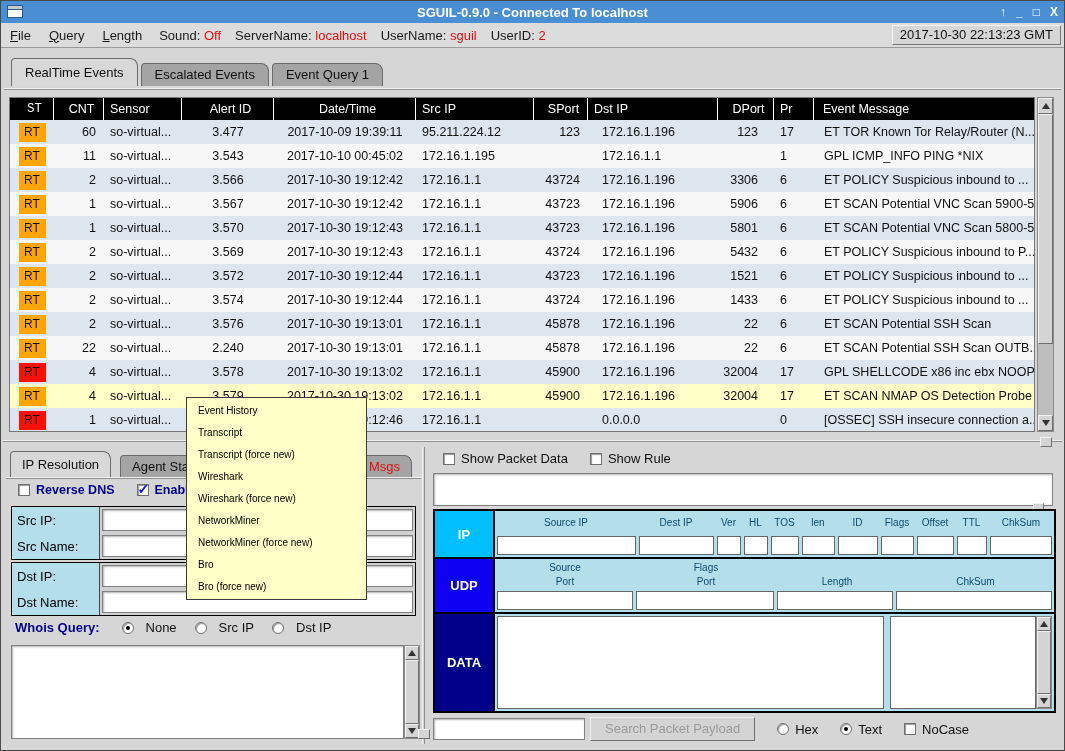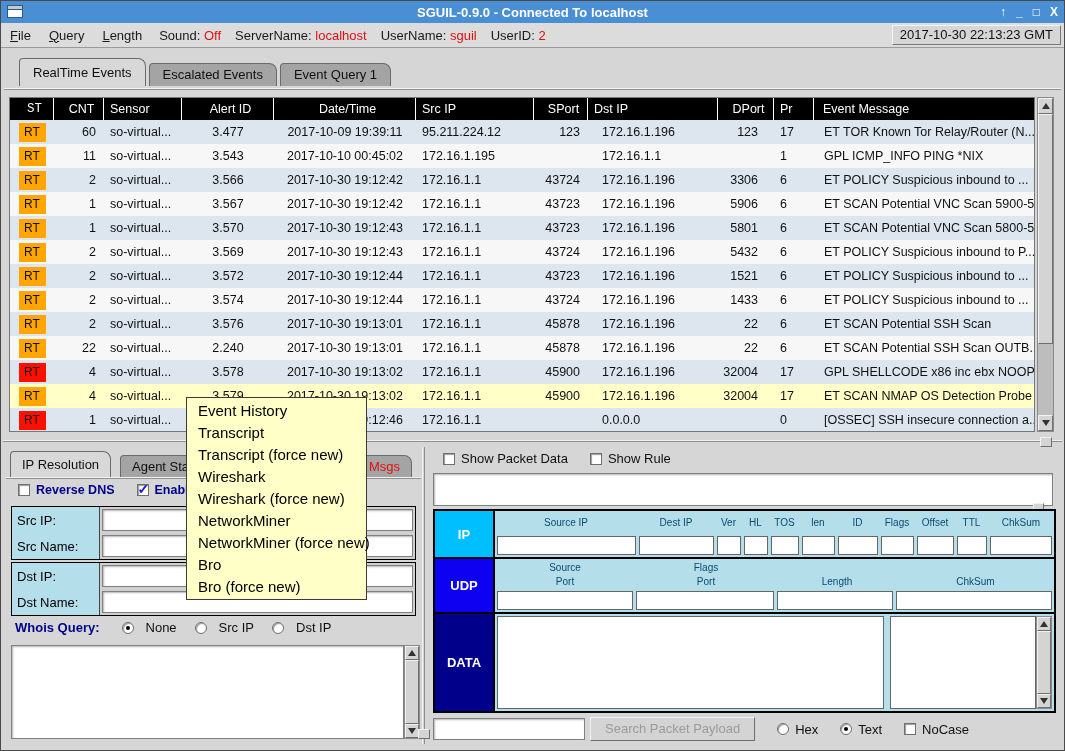--- a/index.html
+++ b/index.html
@@ -26,21 +26,21 @@
   .menu-item { padding:0 9px; color:#1a1a1a; }
   .menu-item::first-letter { text-decoration:underline; }
   .statusbits { display:flex; align-items:center; margin-left:8px; }
   .statusbit { margin-right:14px; color:#1a1a1a; white-space:nowrap; }
   .statusbit .val { color:#e01010; }
   .clockbox { position:absolute; right:3px; top:2px; height:20px; line-height:18px; padding:0 7px;
               background:#d6d6d6; border:1px solid; border-color:#f4f4f4 #777 #777 #f4f4f4;
               font-size:13px; color:#111; }
 
   
-  .tabbar { position:absolute; top:56px; left:18px; height:29px; display:flex; align-items:flex-end; }
+  .tabbar { position:absolute; top:56px; left:10px; height:29px; display:flex; align-items:flex-end; }
   .tab { height:23px; line-height:22px; padding:0 13px; margin-right:3px; background:#a4a4a4;
          border:1px solid #6b6b6b; border-bottom:none; border-radius:4px 8px 0 0;
          font-size:13px; color:#101010; white-space:nowrap; }
   .tab.active { height:28px; line-height:28px; background:#d8d8d8; }
   .panel-ridge { position:absolute; top:87px; left:3px; right:3px; height:2px;
                  border-top:1px solid #f2f2f2; border-bottom:1px solid #8f8f8f; }
 
   
   .main-table { position:absolute; left:8px; top:96px; width:1026px; height:335px;
                 background:#fff; border:1px solid #777; overflow:hidden; }
@@ -159,21 +159,21 @@
   .search-btn { height:24px; line-height:22px; padding:0 14px; margin-left:5px; background:#d4d4d4;
                 border:1px solid; border-color:#f2f2f2 #6f6f6f #6f6f6f #f2f2f2;
                 color:#9a9a9a; flex:none; }
   .sr-opt { display:flex; align-items:center; margin-left:22px; }
   .sr-opt .radio, .sr-opt .cb { margin-right:6px; }
 
   
   .ctx-menu { position:absolute; left:185px; top:396px; width:181px; height:203px;
               background:#ffffc8; border:1px solid #3a3a3a; z-index:50;
               display:flex; flex-direction:column; justify-content:space-around; padding:2px 0; }
-  .ctx-item { height:22px; line-height:22px; padding-left:11px; font-size:15px; color:#000;
+  .ctx-item { height:22px; line-height:22px; padding-left:11px; font-size:10px; color:#000;
               white-space:nowrap; }
 </style>
 </head>
 <body>
 
 <div class="window">
 
   <div class="titlebar">
     <span class="win-icon"></span>
     <span class="title-text">SGUIL-0.9.0 - Connected To localhost</span>

